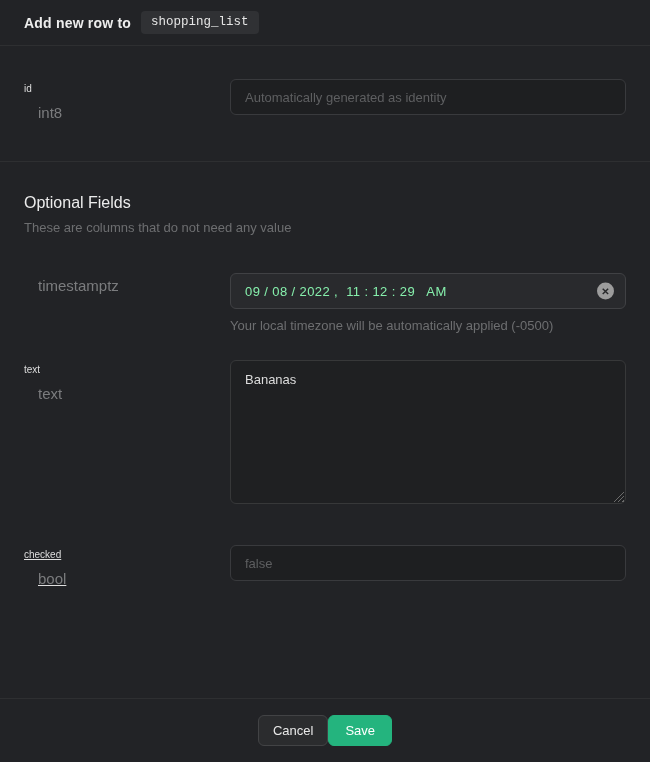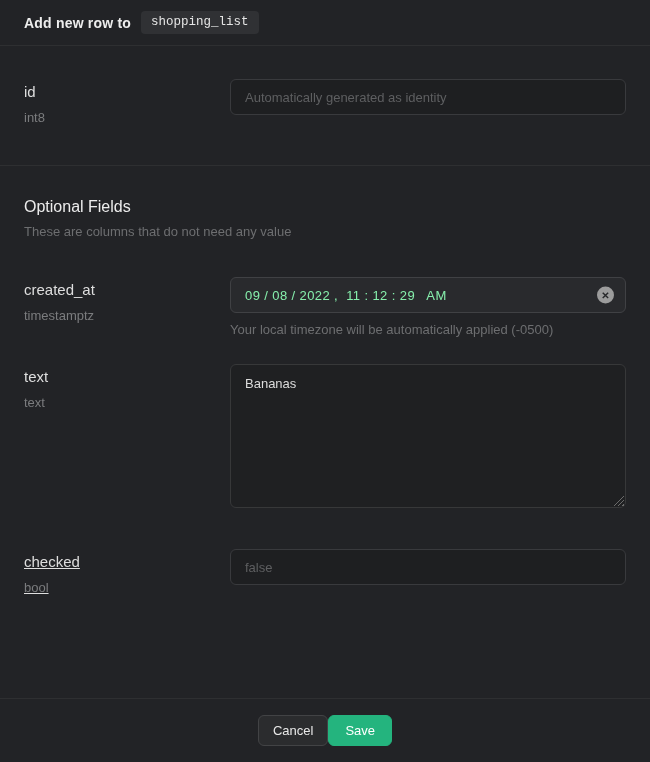--- a/index.html
+++ b/index.html
@@ -45,22 +45,22 @@
     flex: 0 0 auto;
   }
   .section-optional {
     box-sizing: border-box;
     padding: 32px 24px 0;
     flex: 1 1 auto;
   }
 
   .field-row { display: grid; grid-template-columns: 206px 1fr; }
   .field-labels { padding-top: 4px; display: flex; flex-direction: column; gap: 10px; }
-  .field-name { font-size: 15px; color: #dedede; }
-  .field-type { font-size: 13px; color: #7b7c7e; }
+  .field-name { font-size: 10px; color: #dedede; }
+  .field-type { font-size: 15px; color: #7b7c7e; margin-left: 14px; }
 
   .input-wrap { position: relative; }
   .text-input {
     box-sizing: border-box;
     width: 100%;
     height: 36px;
     background: #1e1f21;
     border: 1px solid #393a3d;
     border-radius: 6px;
     padding: 0 14px;
@@ -184,21 +184,20 @@
     </div>
   </div>
 </div>
 
 <div class="section-optional">
   <h2 class="optional-heading">Optional Fields</h2>
   <p class="optional-subheading">These are columns that do not need any value</p>
 
   <div class="field-row row-created">
     <div class="field-labels">
-      <span class="field-name">created_at</span>
       <span class="field-type">timestamptz</span>
     </div>
     <div>
       <div class="input-wrap">
         <input class="text-input datetime-input" type="text" value="09 / 08 / 2022 ,  11 : 12 : 29   AM" style="">
         <span class="clear-icon">✕</span>
       </div>
       <div class="hint">Your local timezone will be automatically applied (-0500)</div>
     </div>
   </div>

